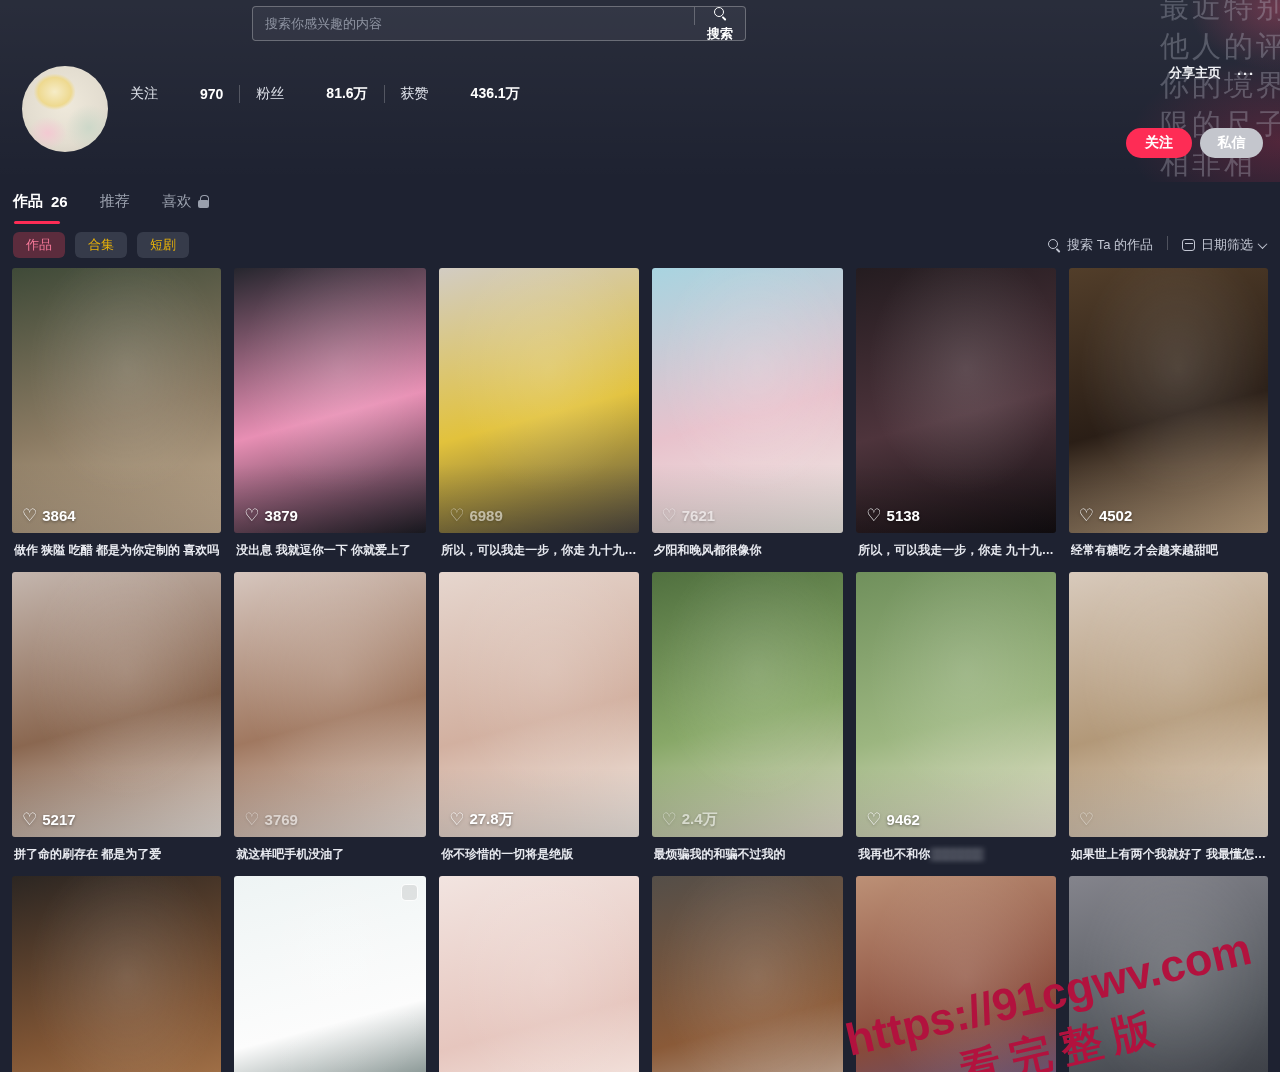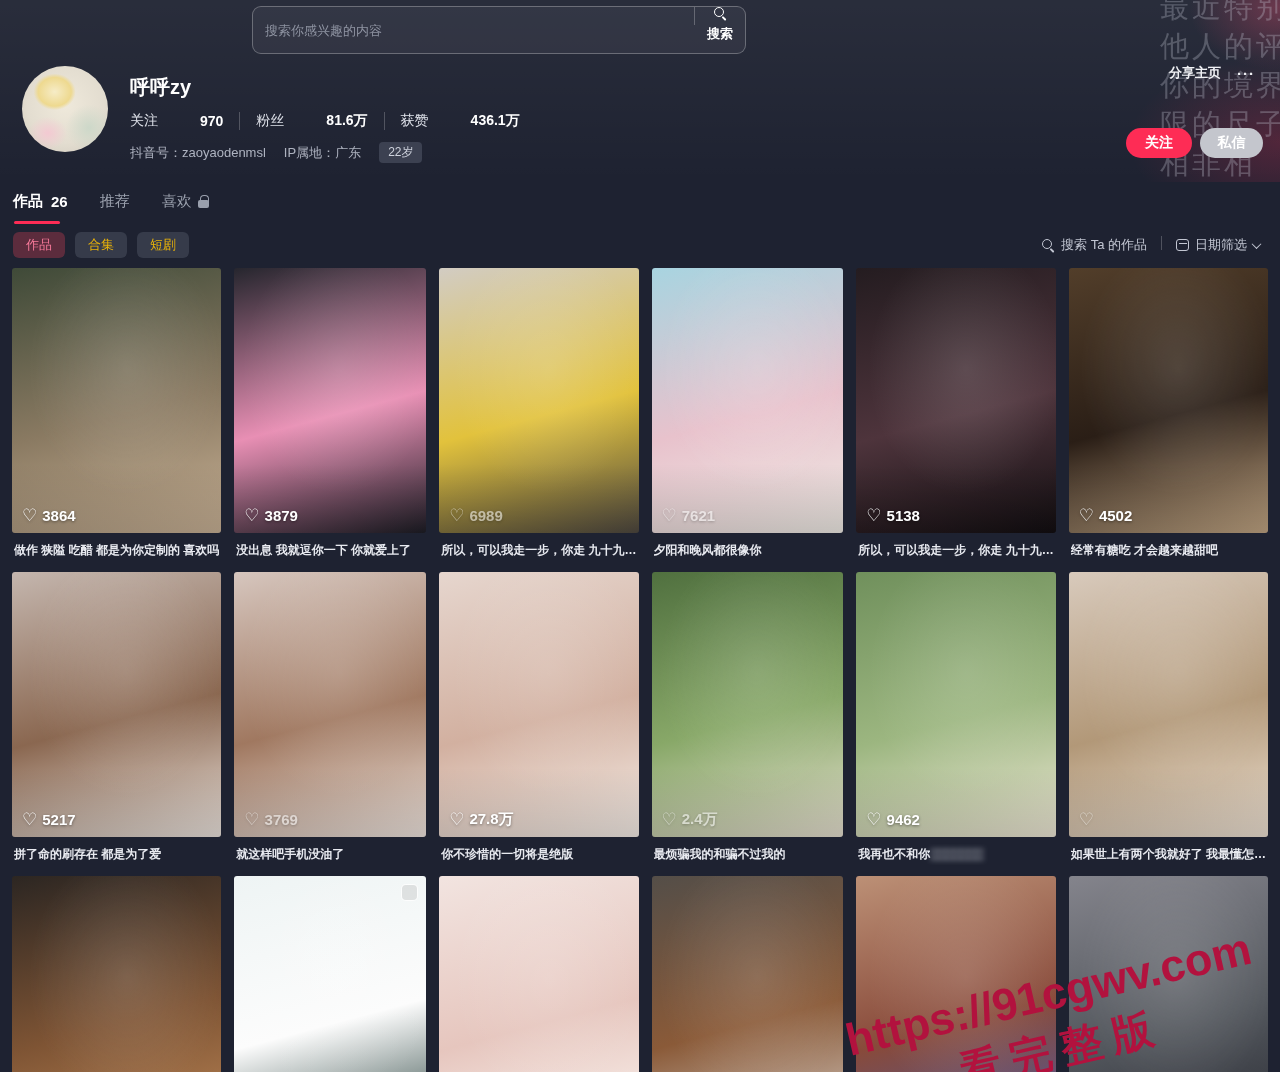--- a/index.html
+++ b/index.html
@@ -16,22 +16,22 @@
     background:linear-gradient(180deg,rgba(255,255,255,.05),rgba(255,255,255,.015) 70%,rgba(255,255,255,0));}
   .header-bg::after{content:"";position:absolute;inset:0;
     background:
       radial-gradient(130px 90px at 100% 4%, rgba(216,74,106,.38), transparent 70%),
       radial-gradient(210px 120px at 100% 78%, rgba(254,44,85,.22), transparent 72%);}
   
   .cover-text{position:absolute;top:-12px;left:1160px;width:120px;height:192px;overflow:hidden;z-index:1;}
   .cover-line{font-family:"Liberation Serif","DejaVu Serif",serif;font-size:29px;line-height:39px;
     letter-spacing:3px;color:rgba(198,202,214,.30);white-space:nowrap;}
   
-  .search-wrap{position:absolute;top:6px;left:252px;width:494px;height:48px;display:flex;align-items:flex-start;
-    border:1px solid rgba(255,255,255,.28);border-radius:9px;background:rgba(255,255,255,.05);z-index:3;}
+  .search-wrap{position:absolute;top:6px;left:252px;width:494px;height:35px;display:flex;align-items:flex-start;
+    border:1px solid rgba(255,255,255,.28);border-radius:4px;background:rgba(255,255,255,.05);z-index:3;}
   .search-input{flex:1;height:100%;background:transparent;border:0;outline:none;color:#e8eaf0;
     font-size:13px;padding:0 12px;font-family:inherit;}
   .search-input::placeholder{color:#8f94a2;}
   .search-divider{width:1px;height:18px;background:rgba(255,255,255,.25);}
   .search-btn{display:flex;align-items:center;gap:5px;height:100%;padding:0 12px;background:transparent;border:0;
     color:#fff;font-size:13px;font-weight:700;cursor:pointer;font-family:inherit;flex-direction:column;}
   .magnifier{position:relative;width:13px;height:13px;display:inline-block;color:currentColor;flex:0 0 auto;}
   .magnifier::before{content:"";position:absolute;left:0;top:0;width:8px;height:8px;border:1.6px solid currentColor;border-radius:50%;}
   .magnifier::after{content:"";position:absolute;left:9px;top:9px;width:4.5px;height:1.8px;background:currentColor;
     transform:rotate(45deg);transform-origin:0 0;border-radius:1px;}
@@ -65,21 +65,21 @@
   .tab.active::after{content:"";position:absolute;left:1px;bottom:-9px;width:46px;height:3px;border-radius:2px;background:var(--accent);}
   .lock-icon{position:relative;width:11px;height:13px;display:inline-block;}
   .lock-icon::before{content:"";position:absolute;top:0;left:2px;width:7px;height:6px;border:1.5px solid #9aa0ad;border-bottom:0;border-radius:4px 4px 0 0;}
   .lock-icon::after{content:"";position:absolute;bottom:0;left:0;width:11px;height:8px;background:#9aa0ad;border-radius:2px;}
   
   .pill-row{position:absolute;top:232px;left:13px;display:flex;gap:10px;z-index:2;}
   .pill{height:26px;padding:0 13px;display:flex;align-items:center;border-radius:6px;background:#363b4a;
     color:#eab308;font-size:13px;cursor:pointer;}
   .pill.active{background:#5c2c3d;color:#f87a9a;}
   
-  .toolbar{position:absolute;top:236px;right:20px;display:flex;align-items:flex-start;gap:14px;z-index:2;
+  .toolbar{position:absolute;top:236px;right:14px;display:flex;align-items:flex-start;gap:14px;z-index:2;
     color:#c2c6d2;font-size:13px;}
   .tool{display:flex;align-items:center;gap:6px;cursor:pointer;}
   .toolbar .sep{width:1px;height:14px;background:rgba(255,255,255,.22);}
   .calendar-icon{position:relative;width:13px;height:12px;border:1.4px solid currentColor;border-radius:3px;display:inline-block;}
   .calendar-icon::before{content:"";position:absolute;left:1.5px;right:1.5px;top:2.5px;height:1.4px;background:currentColor;}
   .chevron-down{width:7px;height:7px;border-left:1.6px solid currentColor;border-bottom:1.6px solid currentColor;
     transform:rotate(-45deg) translate(1px,-1px);display:inline-block;}
   
   .grid{position:absolute;top:268px;left:12px;right:12px;display:grid;grid-template-columns:repeat(6,1fr);
     column-gap:13px;z-index:2;}
@@ -120,39 +120,33 @@
   <div class="search-divider"></div>
   <button class="search-btn">
     <span class="magnifier"></span>
     <span>搜索</span>
   </button>
 </div>
 
 <div class="avatar"></div>
 
 <div class="profile-info">
-  <div class="profile-name">呼呼zy</div>
   <div class="stats-row">
     <div class="stat">
       <span>关注</span>
       <span class="v">970</span>
     </div>
     <div class="stat">
       <span>粉丝</span>
       <span class="v">81.6万</span>
     </div>
     <div class="stat">
       <span>获赞</span>
       <span class="v">436.1万</span>
     </div>
-  </div>
-  <div class="meta-row">
-    <span><span>抖音号：</span><span>zaoyaodenmsl</span></span>
-    <span><span>IP属地：</span><span>广东</span></span>
-    <span class="age-badge">22岁</span>
   </div>
 </div>
 
 <div class="share-row">
   <span>分享主页</span>
   <span class="more-dots">···</span>
 </div>
 
 <div class="action-row">
   <button class="btn btn-follow">关注</button>

